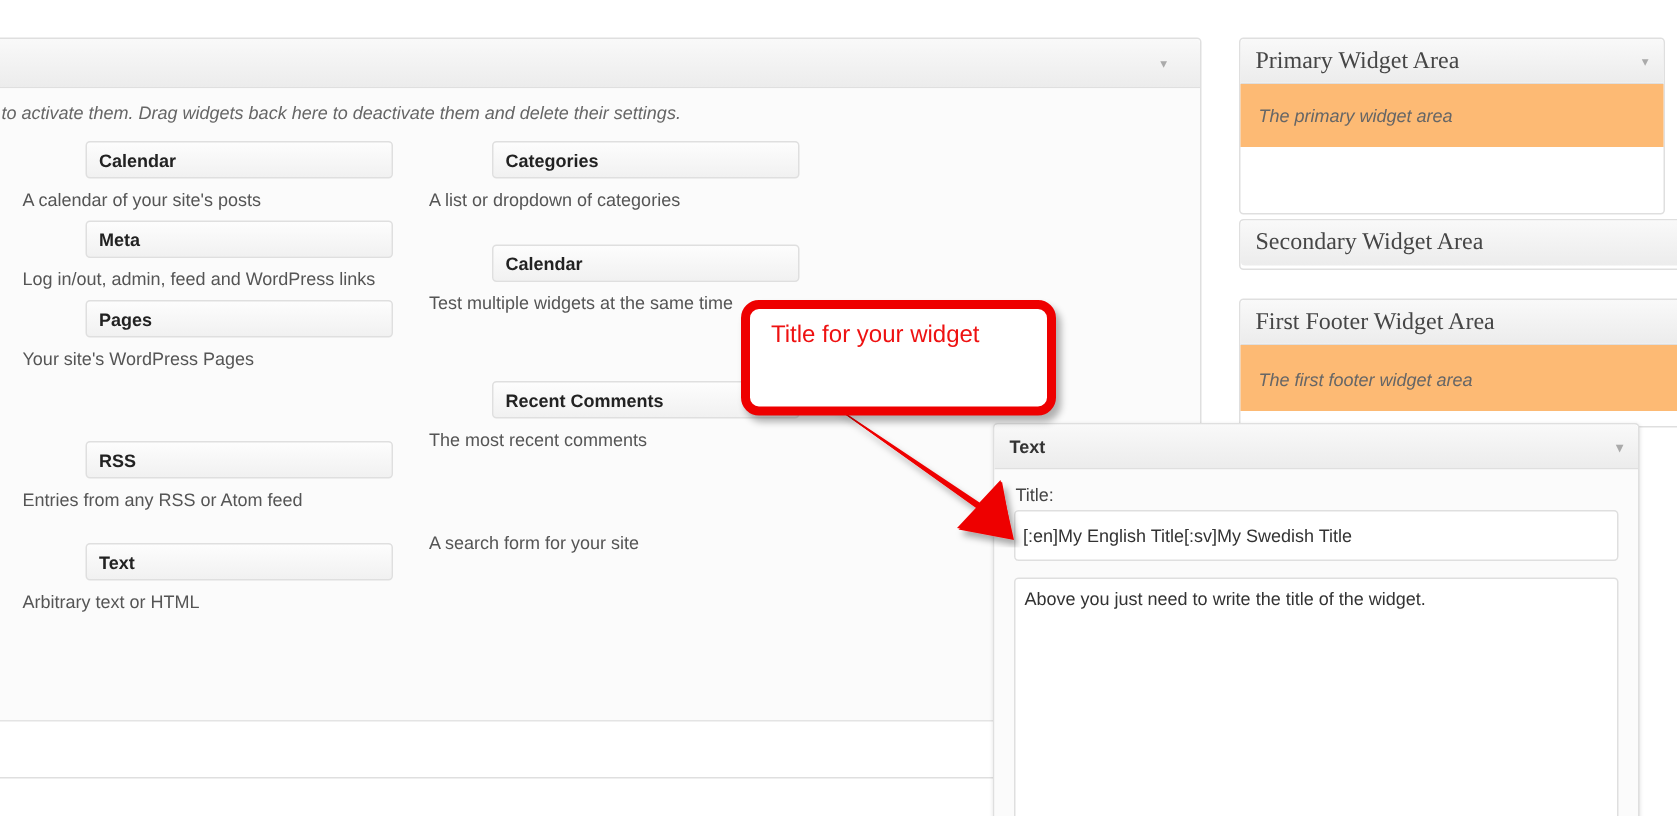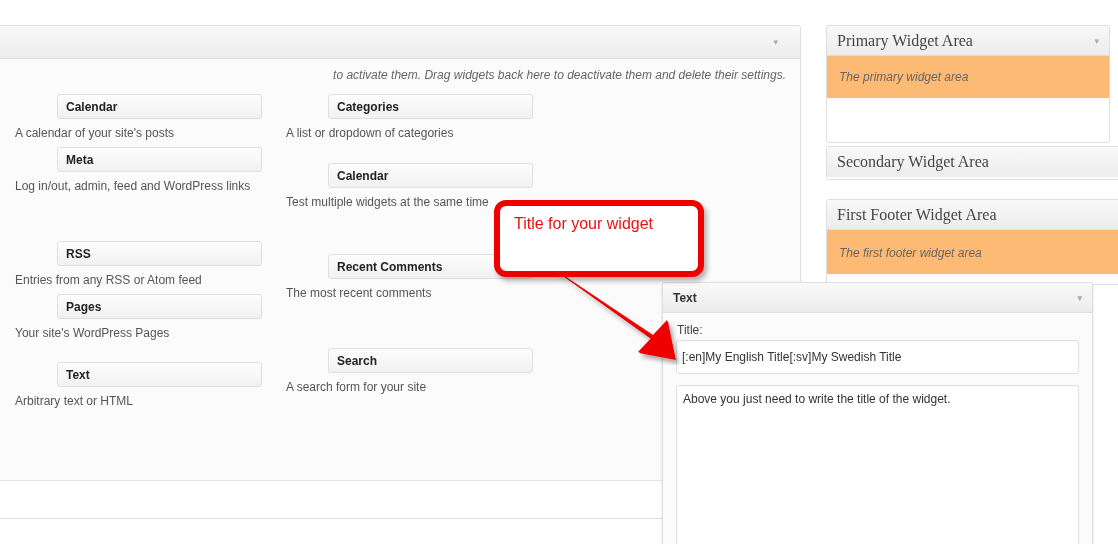--- a/index.html
+++ b/index.html
@@ -84,21 +84,20 @@
     border-top: 1px solid #e4e4e4;
     box-sizing: border-box;
   }
   .desc-line {
     font-style: italic;
     font-size: 12px;
     color: #666666;
     white-space: nowrap;
     margin: 0 0 12px 0;
     line-height: 14px;
-    text-align: right;
   }
   .widget-grid {
     position: relative;
   }
   .widget-col {
     position: absolute;
     top: 0;
     width: 249px;
   }
   .widget-col.col-a { left: 12px; }
@@ -255,27 +254,27 @@
 
       <div class="widget-col col-a">
         <div class="widget-item">
           <div class="wi-bar">Calendar</div>
           <div class="wi-desc">A calendar of your site's posts</div>
         </div>
         <div class="widget-item">
           <div class="wi-bar">Meta</div>
           <div class="wi-desc">Log in/out, admin, feed and WordPress links</div>
         </div>
+        <div class="widget-item" style="margin-top:5px;">
+          <div class="wi-bar">Pages</div>
+          <div class="wi-desc">Your site's WordPress Pages</div>
+        </div>
         <div class="widget-item" style="margin-top:47px;">
           <div class="wi-bar">RSS</div>
           <div class="wi-desc">Entries from any RSS or Atom feed</div>
-        </div>
-        <div class="widget-item" style="margin-top:5px;">
-          <div class="wi-bar">Pages</div>
-          <div class="wi-desc">Your site's WordPress Pages</div>
         </div>
         <div class="widget-item" style="margin-top:21px;">
           <div class="wi-bar">Text</div>
           <div class="wi-desc">Arbitrary text or HTML</div>
         </div>
       </div>
 
       <div class="widget-col col-b">
         <div class="widget-item">
           <div class="wi-bar">Categories</div>
@@ -283,21 +282,20 @@
         </div>
         <div class="widget-item" style="margin-top:22px;">
           <div class="wi-bar">Calendar</div>
           <div class="wi-desc">Test multiple widgets at the same time</div>
         </div>
         <div class="widget-item" style="margin-top:44px;">
           <div class="wi-bar">Recent Comments</div>
           <div class="wi-desc">The most recent comments</div>
         </div>
         <div class="widget-item" style="margin-top:47px;">
-          <div class="wi-bar">Search</div>
           <div class="wi-desc">A search form for your site</div>
         </div>
       </div>
 
     </div>
   </div>
 
   <div id="available-foot"></div>
 </div>
 

